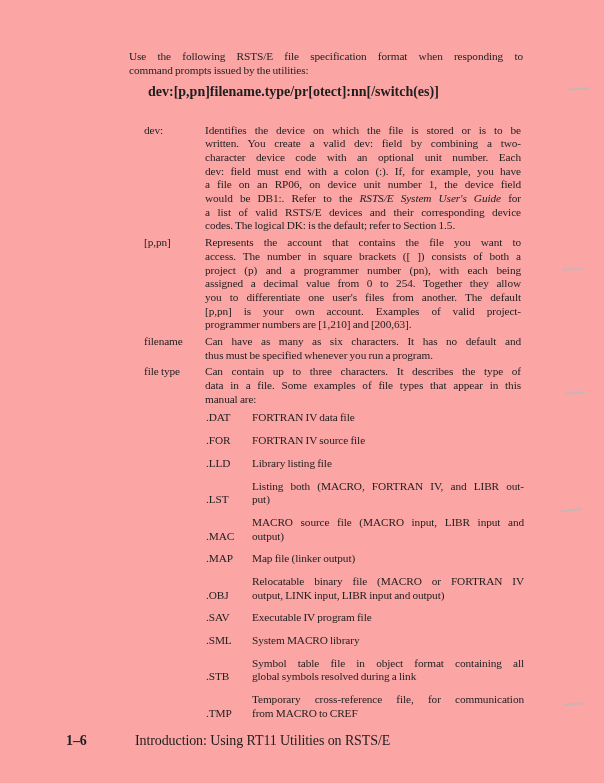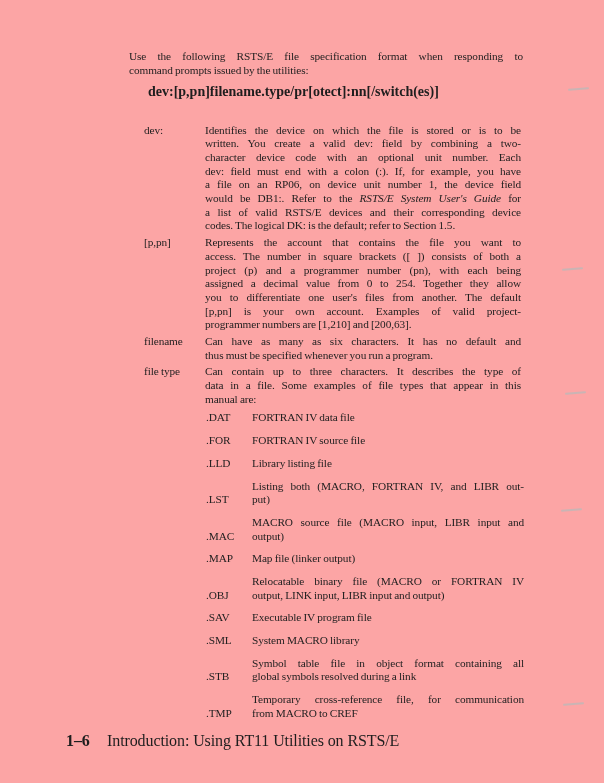--- a/index.html
+++ b/index.html
@@ -31,21 +31,21 @@
   .defrow + .defrow{margin-top:3px;}
   .defrow .term{width:61px;margin-left:15px;flex:none;white-space:nowrap;}
   .defrow .dlines{width:316px;flex:none;}
   #filetypes{margin-top:5px;}
   .ftrow{display:flex;align-items:flex-end;}
   .ftrow + .ftrow{margin-top:9px;}
   .ftrow .ext{width:46px;margin-left:77px;flex:none;white-space:nowrap;}
   .ftrow .ftlines{width:272px;flex:none;}
   .footer{
     position:absolute;left:66px;top:734px;display:flex;
-    font-size:16px;line-height:14px;letter-spacing:-0.1px;
+    font-size:14px;line-height:14px;letter-spacing:-0.1px;gap:28px;
   }
   .pagenum{font-weight:bold;width:41px;flex:none;}
   .mark{
     position:absolute;width:21px;height:2px;border-radius:1px;
     transform:rotate(-4deg);opacity:.75;
   }
 </style>
 </head>
 <body>
 

